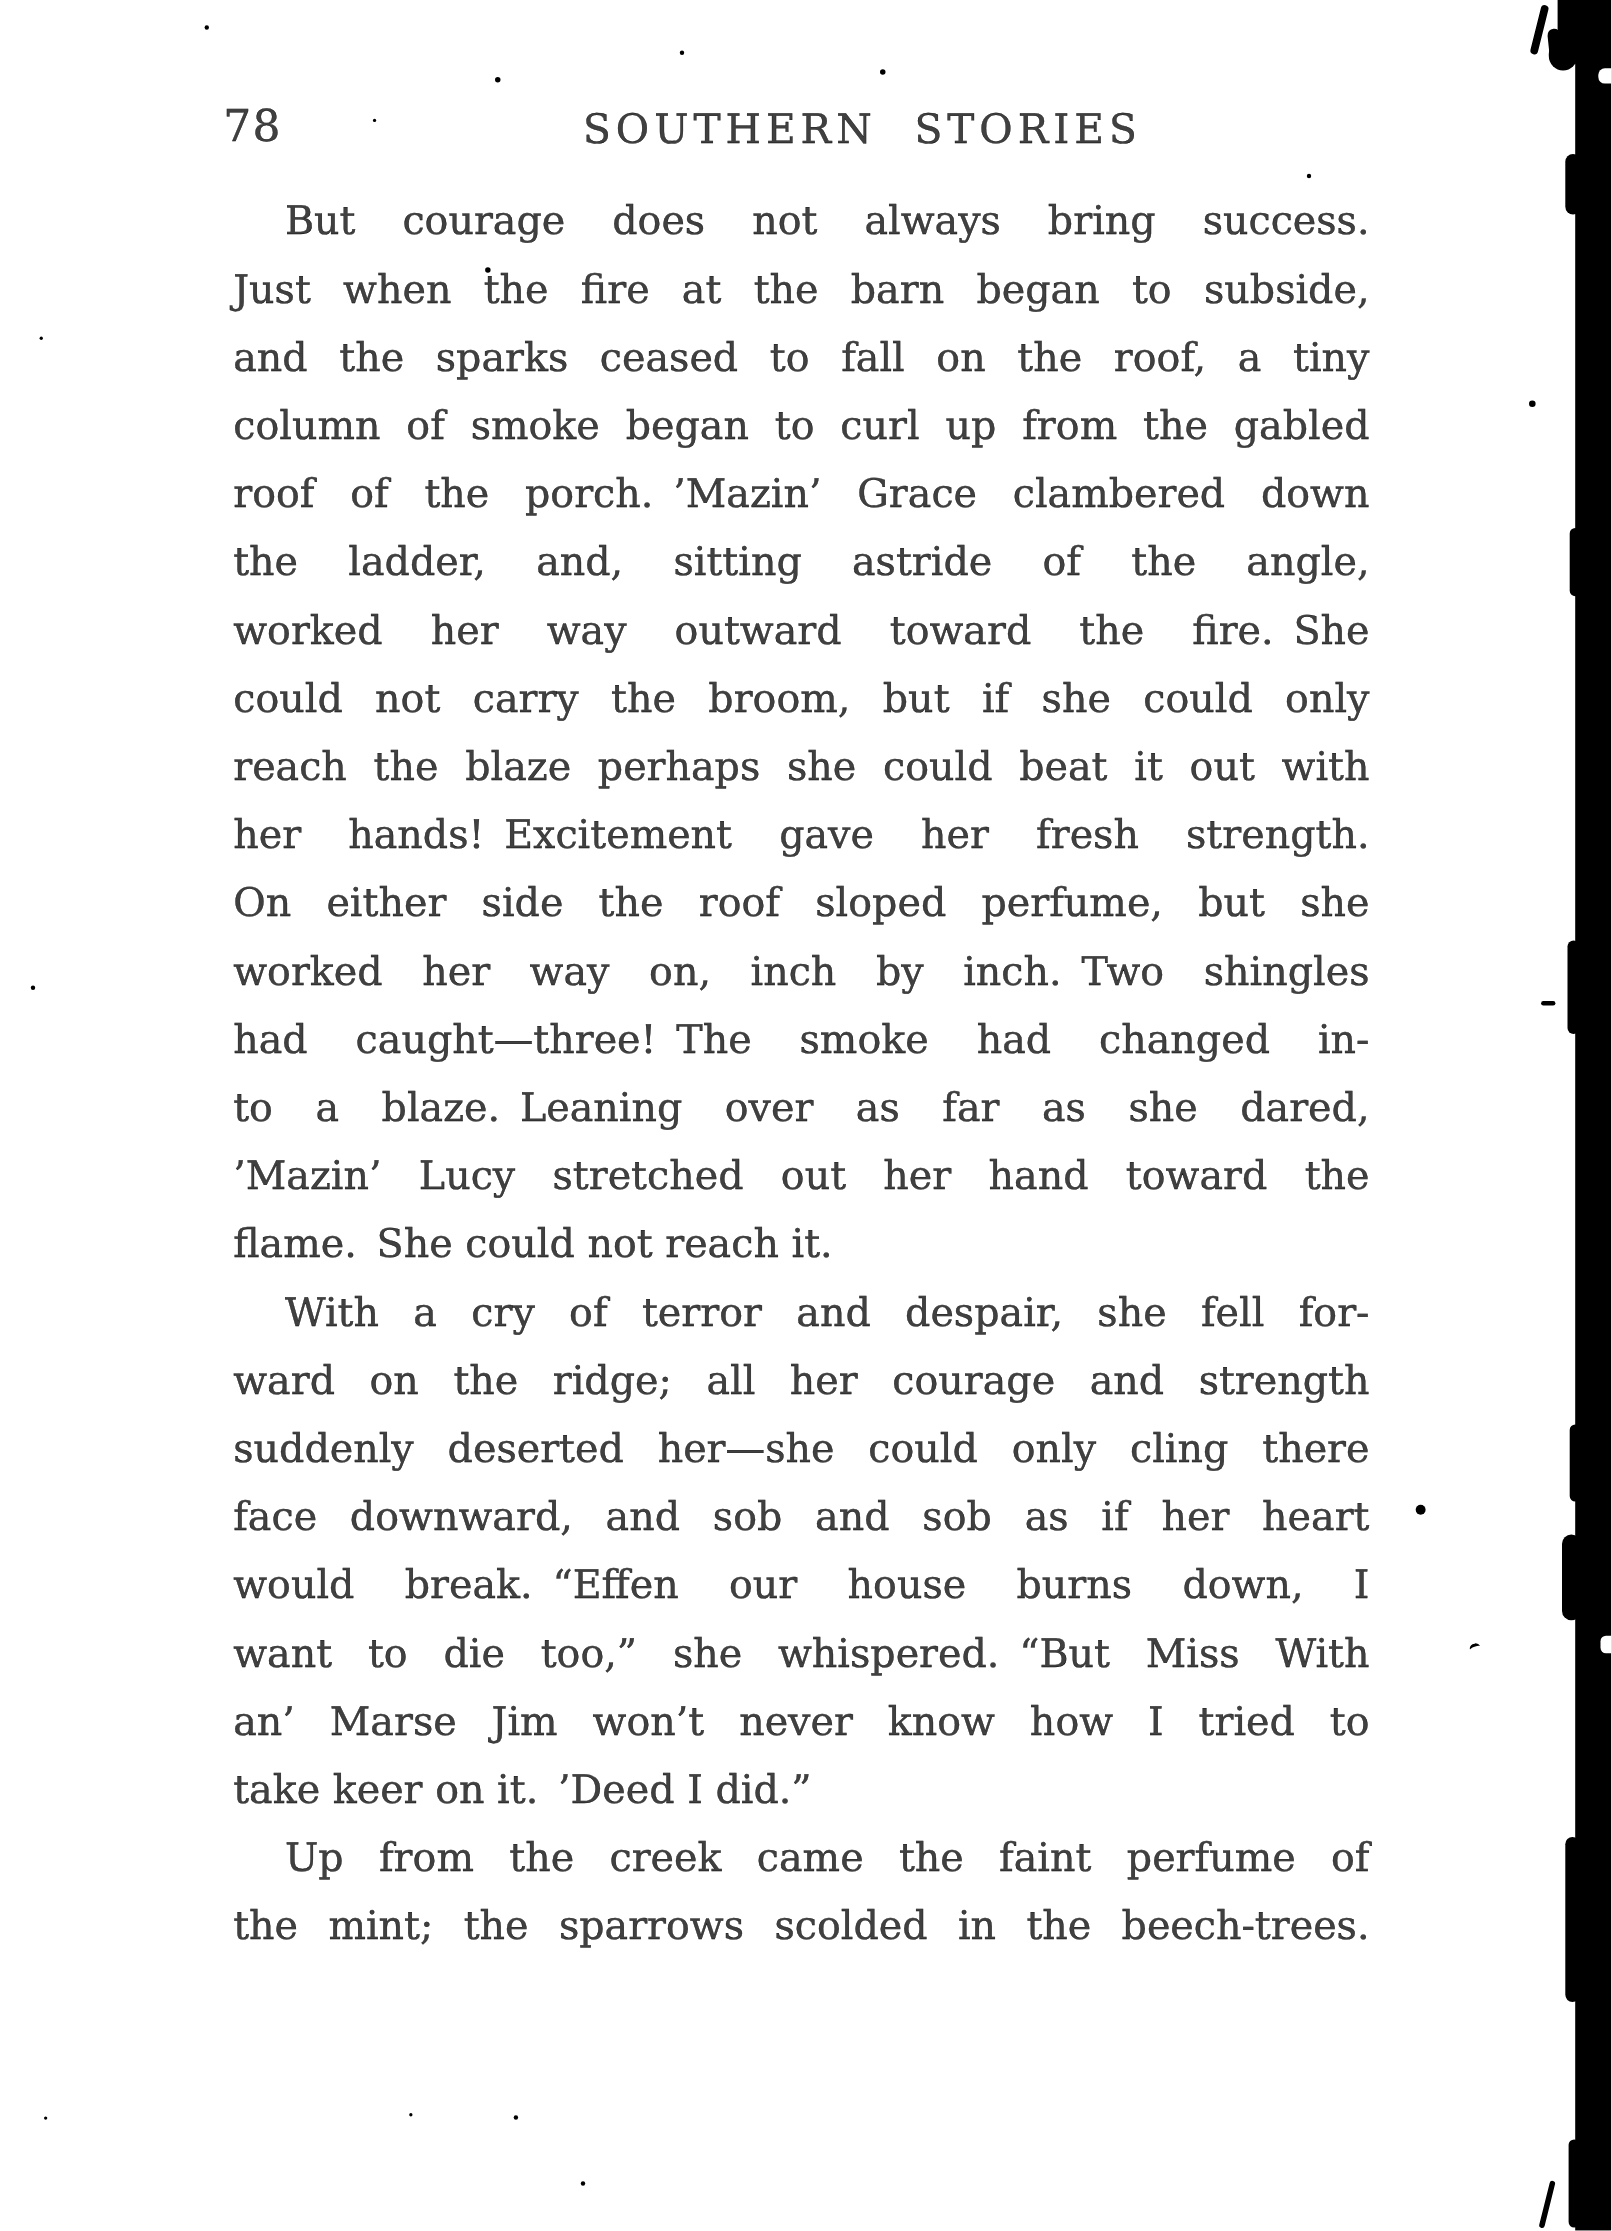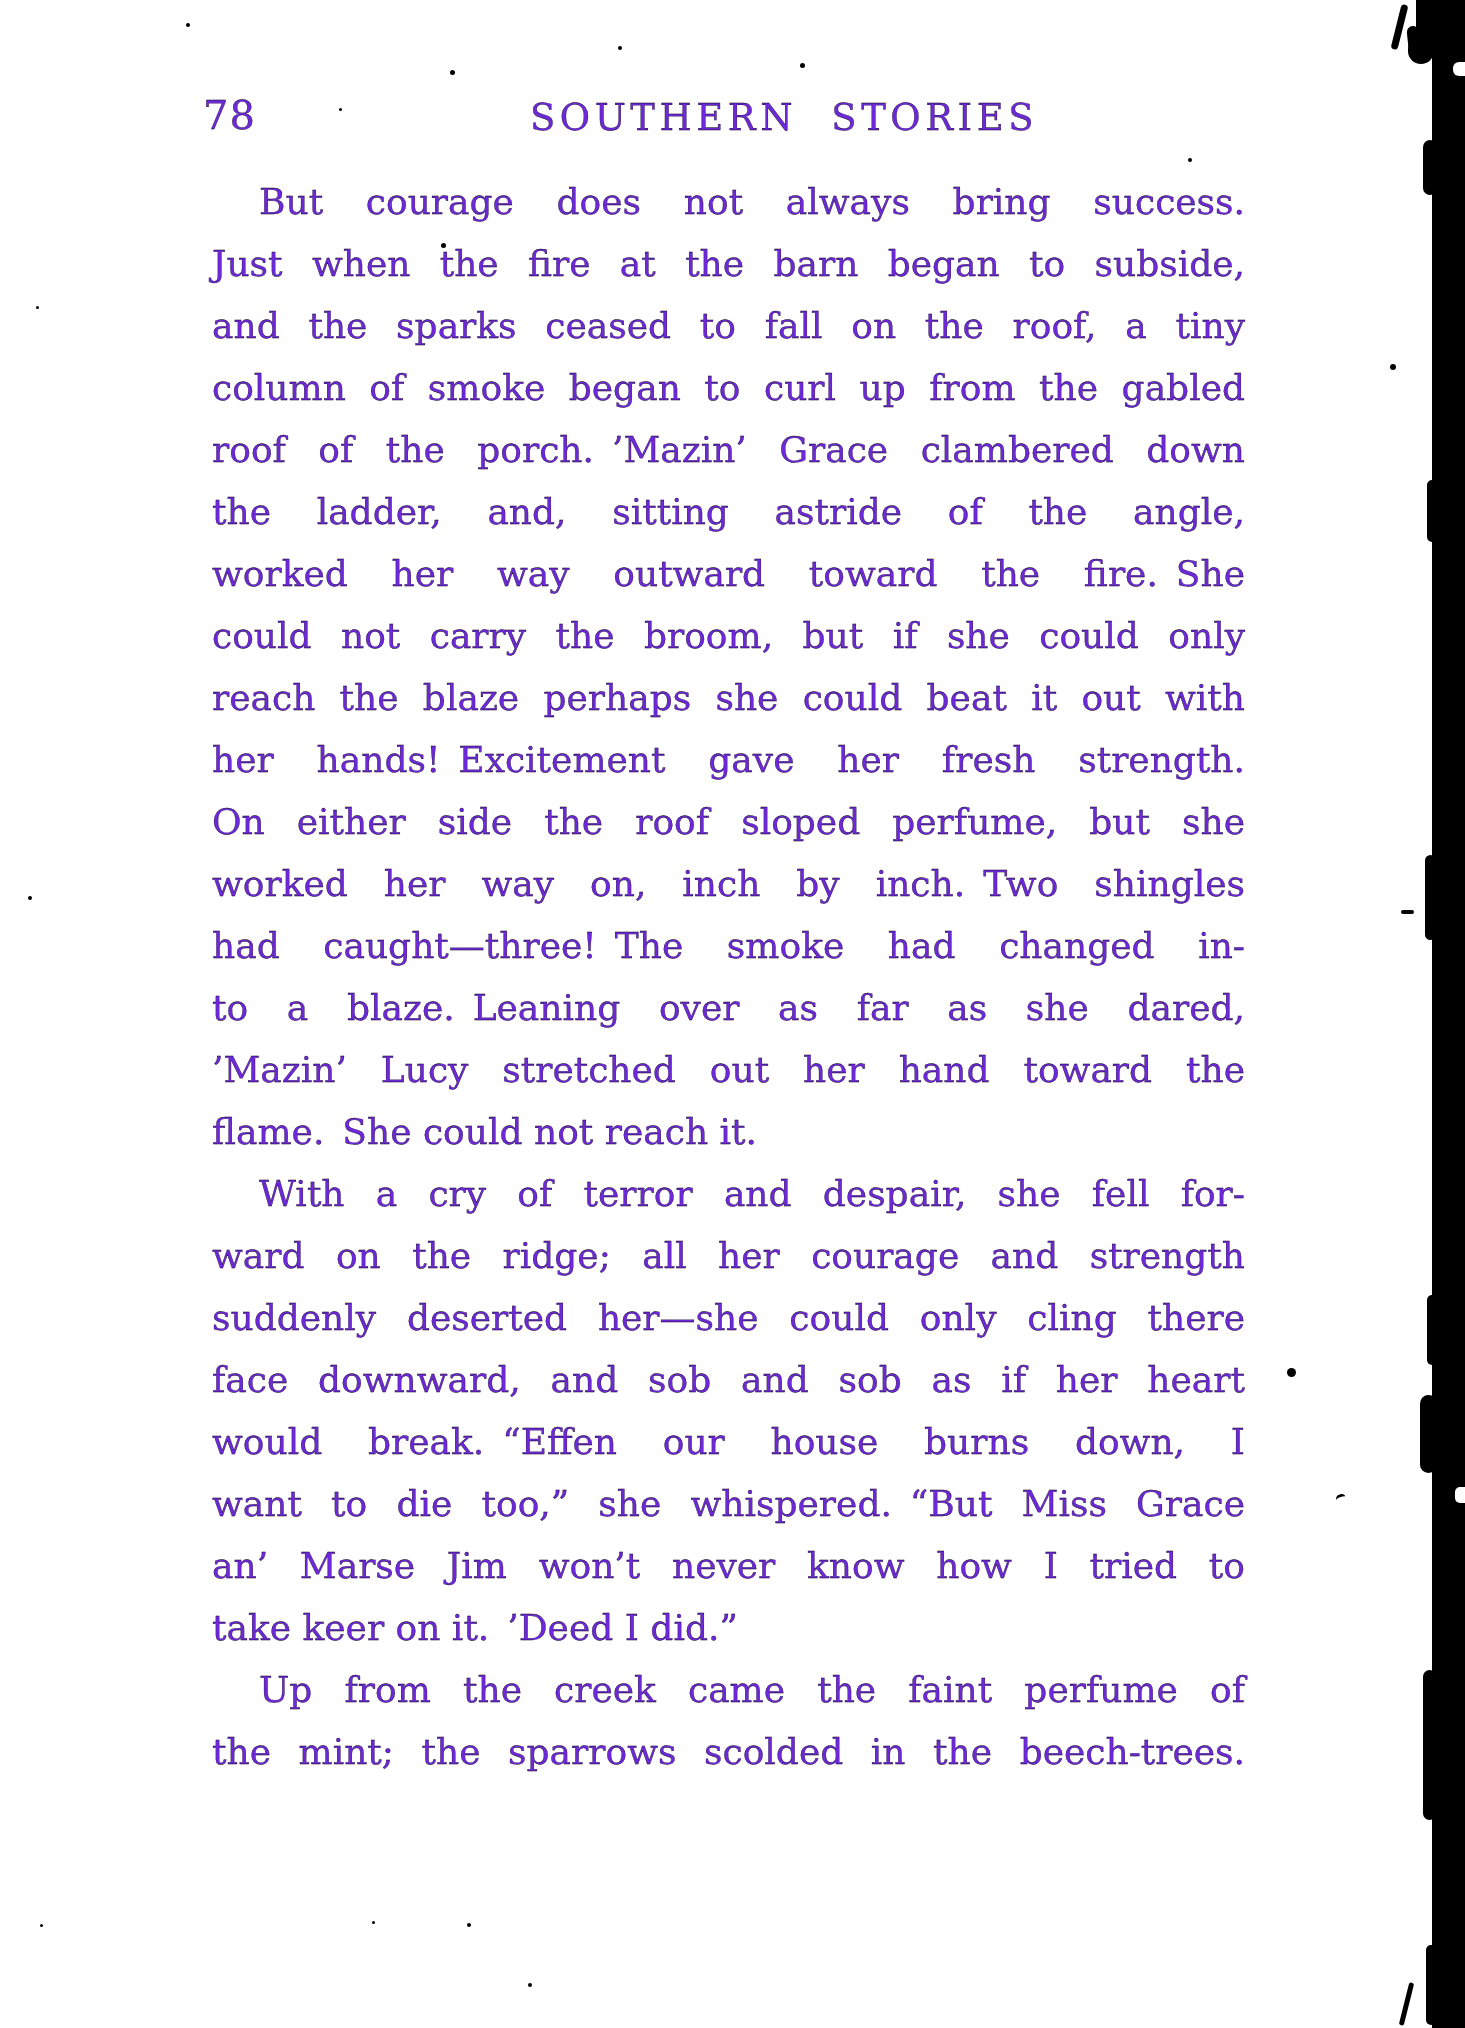--- a/index.html
+++ b/index.html
@@ -3,21 +3,21 @@
 <meta charset="utf-8">
 <style>
   html, body { margin: 0; padding: 0; background: #ffffff; }
   .page {
     position: relative;
     width: 1465px;
     height: 2028px;
     background: #ffffff;
     overflow: hidden;
     font-family: "DejaVu Serif", serif;
-    color: #6d28d9;
+    color: #404040;
     -webkit-text-stroke: 0.3px #000;
   }
   
   .folio {
     position: absolute;
     left: 203px;
     top: 92px;
     font-size: 40px;
     letter-spacing: 1px;
   }
@@ -102,21 +102,21 @@
     <div class="line">had caught—three! The smoke had changed in-</div>
     <div class="line">to a blaze. Leaning over as far as she dared,</div>
     <div class="line">’Mazin’ Lucy stretched out her hand toward the</div>
     <div class="line end">flame. She could not reach it.</div>
 
     <div class="line ind">With a cry of terror and despair, she fell for-</div>
     <div class="line">ward on the ridge; all her courage and strength</div>
     <div class="line">suddenly deserted her—she could only cling there</div>
     <div class="line">face downward, and sob and sob as if her heart</div>
     <div class="line">would break. “Effen our house burns down, I</div>
-    <div class="line">want to die too,” she whispered. “But Miss Grace</div>
+    <div class="line">want to die too,” she whispered. “But Miss With</div>
     <div class="line">an’ Marse Jim won’t never know how I tried to</div>
     <div class="line end">take keer on it. ’Deed I did.”</div>
 
     <div class="line ind">Up from the creek came the faint perfume of</div>
     <div class="line">the mint; the sparrows scolded in the beech-trees.</div>
   </div>
 
   <div class="binding">
     <div class="bump b1"></div>
     <div class="bump b2"></div>

